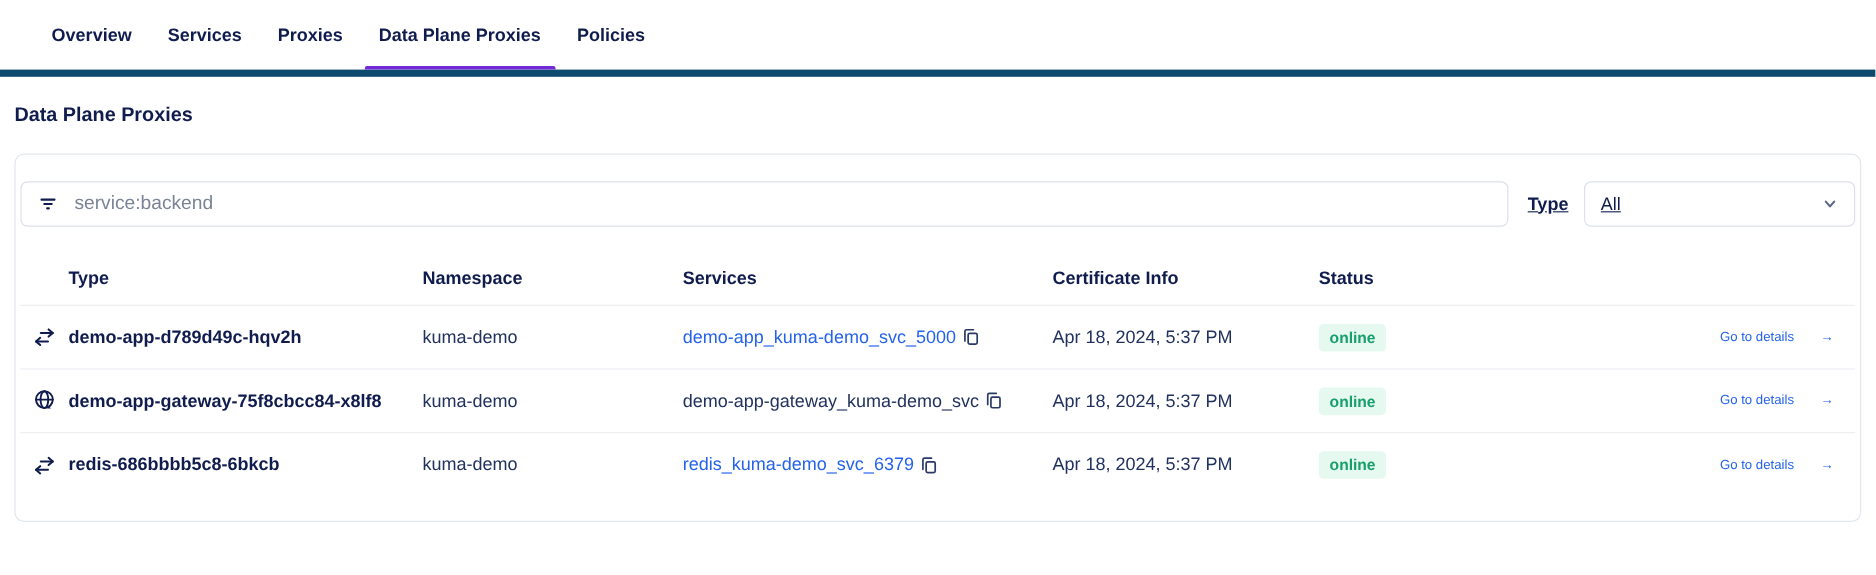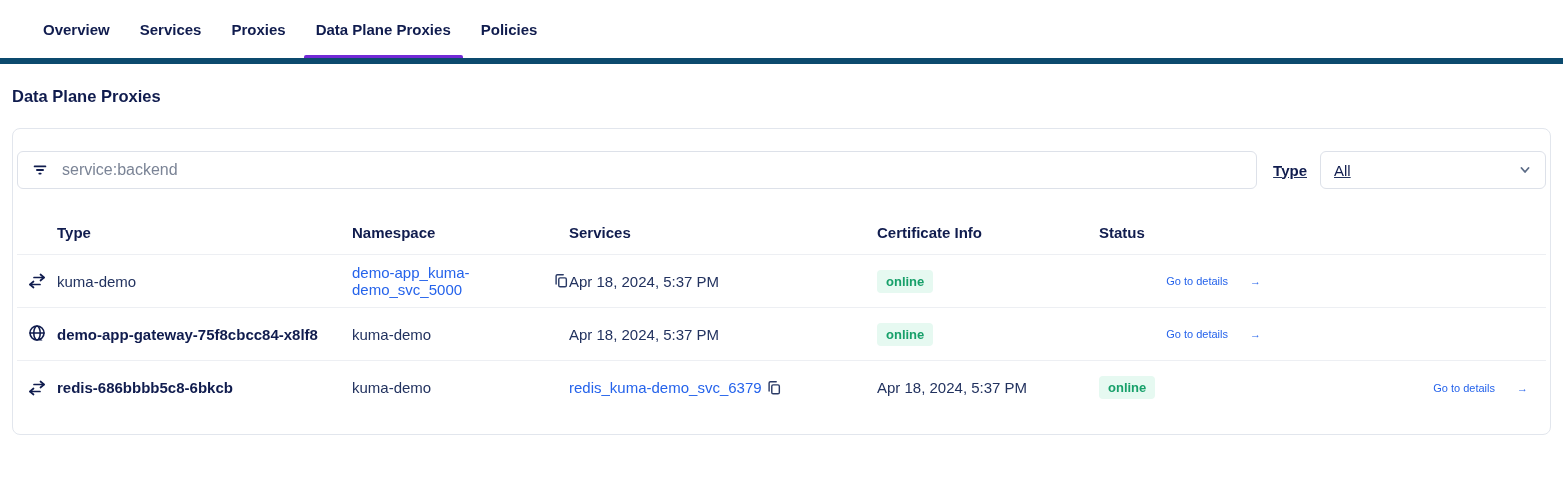--- a/index.html
+++ b/index.html
@@ -152,20 +152,21 @@
 
     <div class="tr row">
       <div class="cell-icon">
         <svg class="icon-svg" width="22" height="22" viewBox="0 0 22 22" fill="none" stroke="#101c4e" stroke-width="1.7" stroke-linecap="round" stroke-linejoin="round">
           <line x1="8" y1="7.5" x2="18" y2="7.5"></line>
             <polyline points="14.5,4.5 18,7.5 14.5,10.5"></polyline>
           <line x1="14" y1="14.5" x2="4" y2="14.5"></line>
             <polyline points="7.5,11.5 4,14.5 7.5,17.5"></polyline>
         </svg>
       </div>
+      <div class="cell-name">demo-app-d789d49c-hqv2h</div>
       <div>kuma-demo</div>
       <div class="cell-svc">
         <a class="svc-link">demo-app_kuma-demo_svc_5000</a>
         <button class="copy-btn">
           <svg class="icon-svg" width="16" height="16" viewBox="0 0 18 18" fill="none" stroke="currentColor" stroke-width="1.6" stroke-linecap="round" stroke-linejoin="round">
             <rect x="6.5" y="5.5" width="8.5" height="10" rx="1.5"></rect>
             <path d="M3.5 12.5v-9A1.5 1.5 0 0 1 5 2h6.5"></path>
           </svg>
         </button>
       </div>
@@ -183,20 +184,29 @@
       <div class="cell-icon">
         <svg class="icon-svg" width="22" height="22" viewBox="0 0 22 22" fill="none" stroke="#101c4e" stroke-width="1.6" stroke-linecap="round" stroke-linejoin="round">
           <circle cx="11" cy="10" r="7"></circle>
           <line x1="4" y1="10" x2="18" y2="10"></line>
           <ellipse cx="11" cy="10" rx="3.2" ry="7"></ellipse>
           <polyline points="13.5,14.5 16.5,17.5 13.5,17.5" fill="#101c4e" stroke="none"></polyline>
         </svg>
       </div>
       <div class="cell-name">demo-app-gateway-75f8cbcc84-x8lf8</div>
       <div>kuma-demo</div>
+      <div class="cell-svc">
+        <span class="svc-plain">demo-app-gateway_kuma-demo_svc</span>
+        <button class="copy-btn">
+          <svg class="icon-svg" width="16" height="16" viewBox="0 0 18 18" fill="none" stroke="currentColor" stroke-width="1.6" stroke-linecap="round" stroke-linejoin="round">
+            <rect x="6.5" y="5.5" width="8.5" height="10" rx="1.5"></rect>
+            <path d="M3.5 12.5v-9A1.5 1.5 0 0 1 5 2h6.5"></path>
+          </svg>
+        </button>
+      </div>
       <div>Apr 18, 2024, 5:37 PM</div>
       <div><span class="badge">online</span></div>
       <div class="cell-details">
         <a class="details-link">
           <span>Go to details</span>
           <span>→</span>
         </a>
       </div>
     </div>
 

